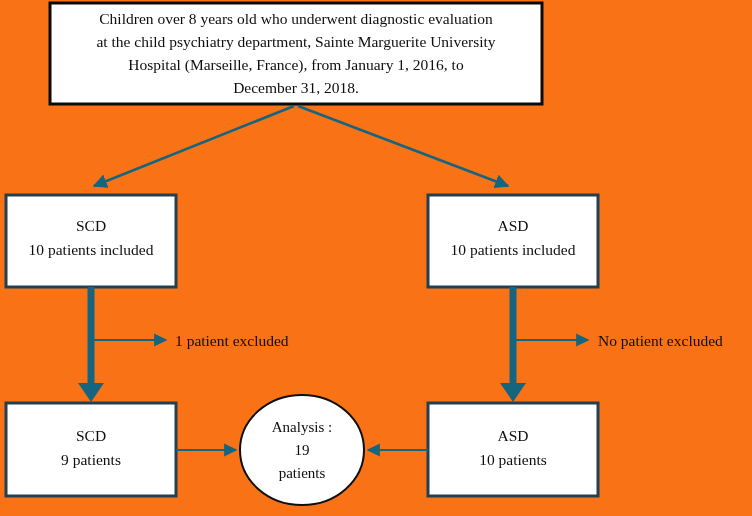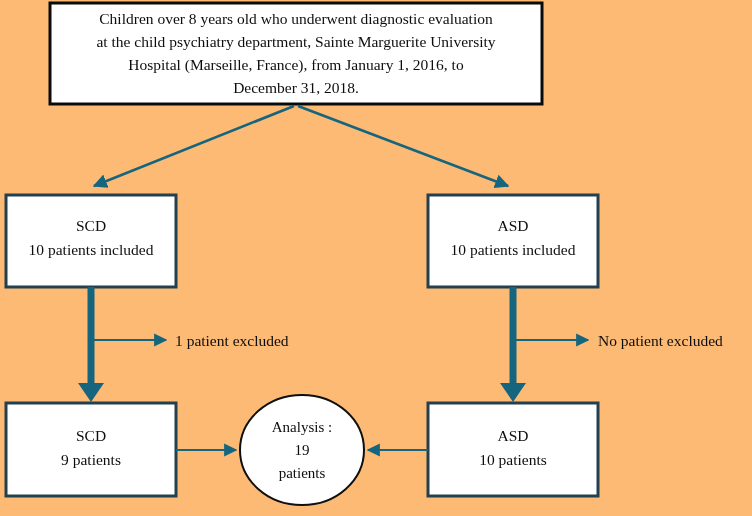--- a/index.html
+++ b/index.html
@@ -4,21 +4,21 @@
 <style>
   html, body {
     margin: 0;
     padding: 0;
     background: #ffffff;
   }
   #flowchart-root {
     position: relative;
     width: 752px;
     height: 516px;
-    background: #fdba74;
+    background: #f97316;
     overflow: hidden;
     font-family: "Liberation Serif", "DejaVu Serif", serif;
   }
   svg.chart-canvas {
     position: absolute;
     top: 0;
     left: 0;
     width: 752px;
     height: 516px;
     display: block;

